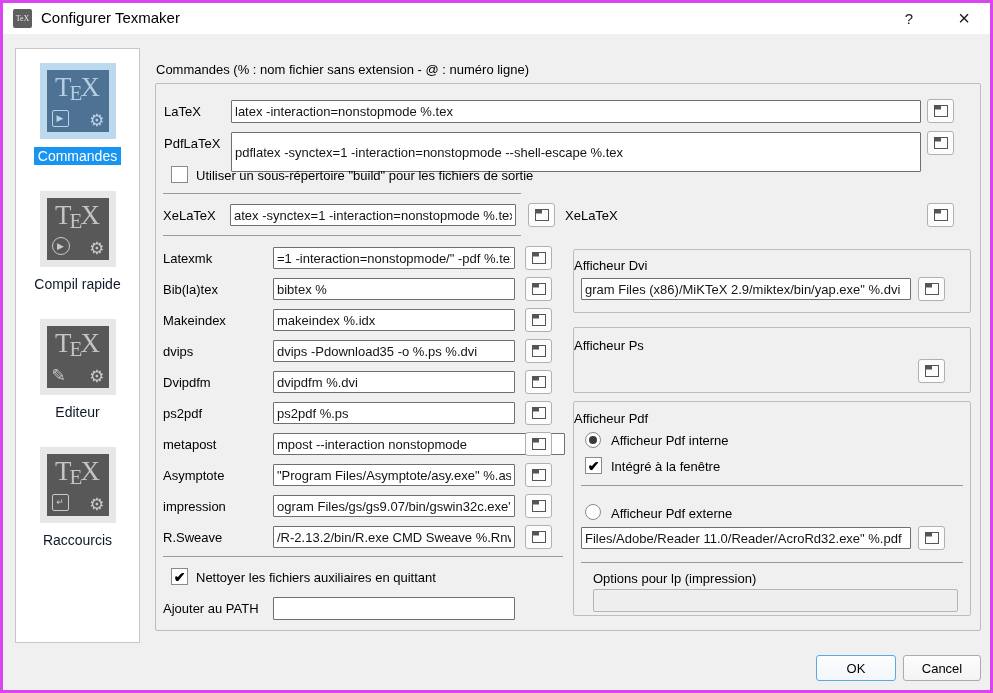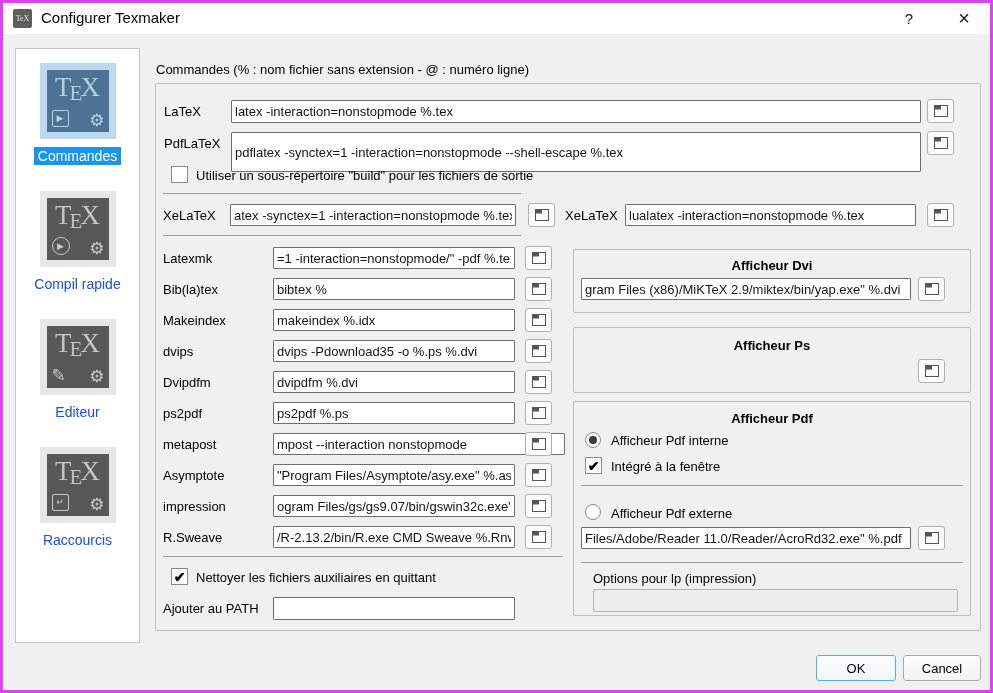--- a/index.html
+++ b/index.html
@@ -24,26 +24,26 @@
            font-size:27px;color:#c4c4c4;letter-spacing:0;}
   .tile-wrap.sel .texlogo{color:#b3cde2;}
   .texlogo .mid{font-size:0.78em;position:relative;top:0.17em;margin:0 -2px;}
   .badge{position:absolute;color:#c9c9c9;line-height:1;}
   .tile-wrap.sel .badge{color:#b9d2e6;}
   .badge.bl{left:5px;bottom:5px;}
   .badge.br{right:4px;bottom:3px;font-size:17px;}
   .badge.boxed{border:1.5px solid currentColor;width:15px;height:15px;font-size:9px;display:flex;align-items:center;justify-content:center;border-radius:2px;}
   .badge.circled{border:1.5px solid currentColor;width:16px;height:16px;font-size:9px;display:flex;align-items:center;justify-content:center;border-radius:50%;}
   .badge.plain{font-size:17px;bottom:4px;}
-  .sb-label{margin-top:8px;font-size:14px;color:#1d4ed8;padding:1px 4px;}
+  .sb-label{margin-top:8px;font-size:14px;color:#0f172a;padding:1px 4px;}
   .sb-label.sel{background:#1795f0;color:#ffffff;}
   
   .gbox{position:absolute;border:1px solid #bdbdbd;border-radius:2px;box-sizing:border-box;background:#f0f0f0;}
   .glabel{position:absolute;font-size:13px;color:#000;}
-  .vtitle{position:absolute;left:0;right:0;text-align:center;font-size:13px;font-weight:bold;color:#000;}
+  .vtitle{position:absolute;left:0;right:0;font-size:13px;font-weight:normal;color:#000;}
   
   .flabel{position:absolute;font-size:13px;color:#000;white-space:nowrap;}
   .tin{position:absolute;background:#ffffff;border:1px solid #6f6f6f;border-radius:1px;box-sizing:border-box;
        font-family:"Liberation Sans",sans-serif;font-size:13px;color:#141414;padding:0 3px;height:22px;outline:none;}
   .tin.dis{background:#eeeeee;border:1px solid #b5b5b5;border-radius:2px;}
   .fbtn{position:absolute;width:27px;height:24px;background:#fcfcfc;border:1px solid #b0b0b0;border-radius:3px;
         box-sizing:border-box;display:flex;align-items:center;justify-content:center;padding:0;cursor:default;}
   .hsep{position:absolute;height:1px;background:#9a9a9a;}
   
   .cb{position:absolute;width:17px;height:17px;background:#ffffff;border:1px solid #8a8a8a;box-sizing:border-box;
@@ -143,21 +143,20 @@
 
   <div class="flabel" style="left:160px;top:205px">XeLaTeX</div>
   <input class="tin" style="left: 227px; top: 201px; width: 286px;" value="atex -synctex=1 -interaction=nonstopmode %.tex">
   <button class="fbtn" style="left:525px;top:200px">
       <svg width="14" height="12" viewBox="0 0 14 12">
         <rect x="0.5" y="0.5" width="13" height="11" fill="none" stroke="#555"></rect>
         <rect x="0.5" y="0.5" width="6.5" height="4" fill="#555"></rect>
       </svg>
     </button>
   <div class="flabel" style="left:562px;top:205px">XeLaTeX</div>
-  <input class="tin" style="left: 622px; top: 201px; width: 291px;" value="lualatex -interaction=nonstopmode %.tex">
   <button class="fbtn" style="left:924px;top:200px">
       <svg width="14" height="12" viewBox="0 0 14 12">
         <rect x="0.5" y="0.5" width="13" height="11" fill="none" stroke="#555"></rect>
         <rect x="0.5" y="0.5" width="6.5" height="4" fill="#555"></rect>
       </svg>
     </button>
 
   <div class="hsep" style="left:160px;top:232px;width:358px"></div>
 
   <div class="flabel" style="left:160px;top:248px">Latexmk</div>

